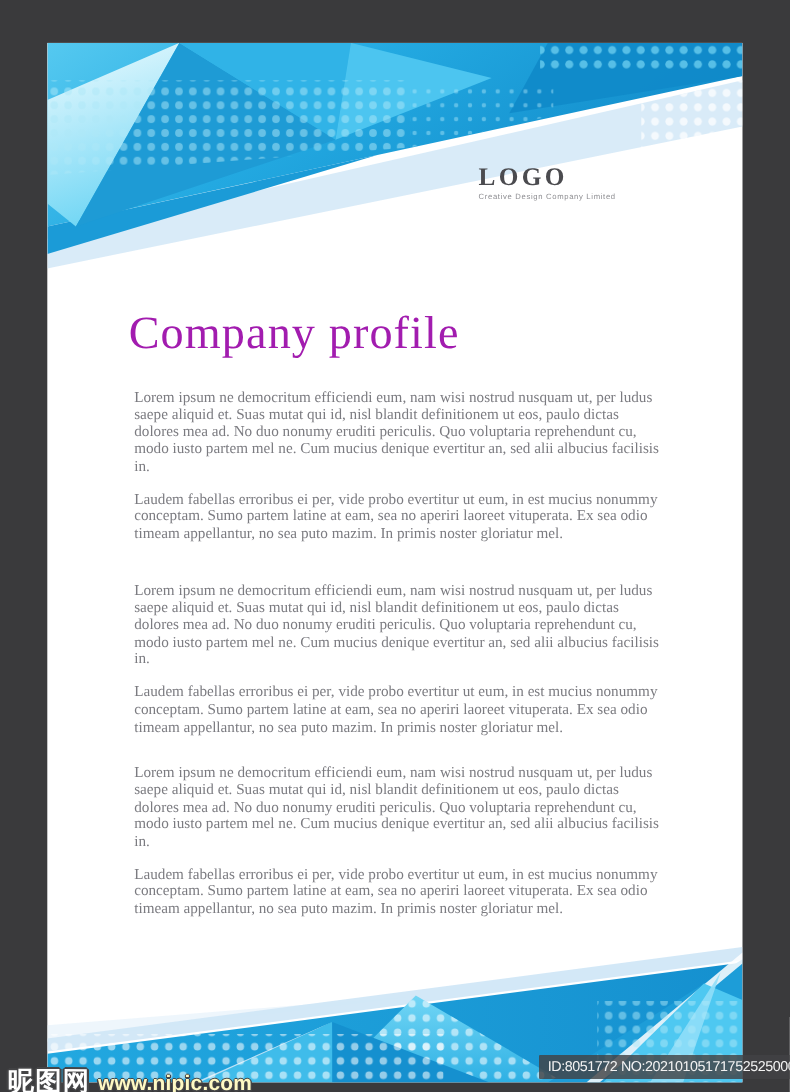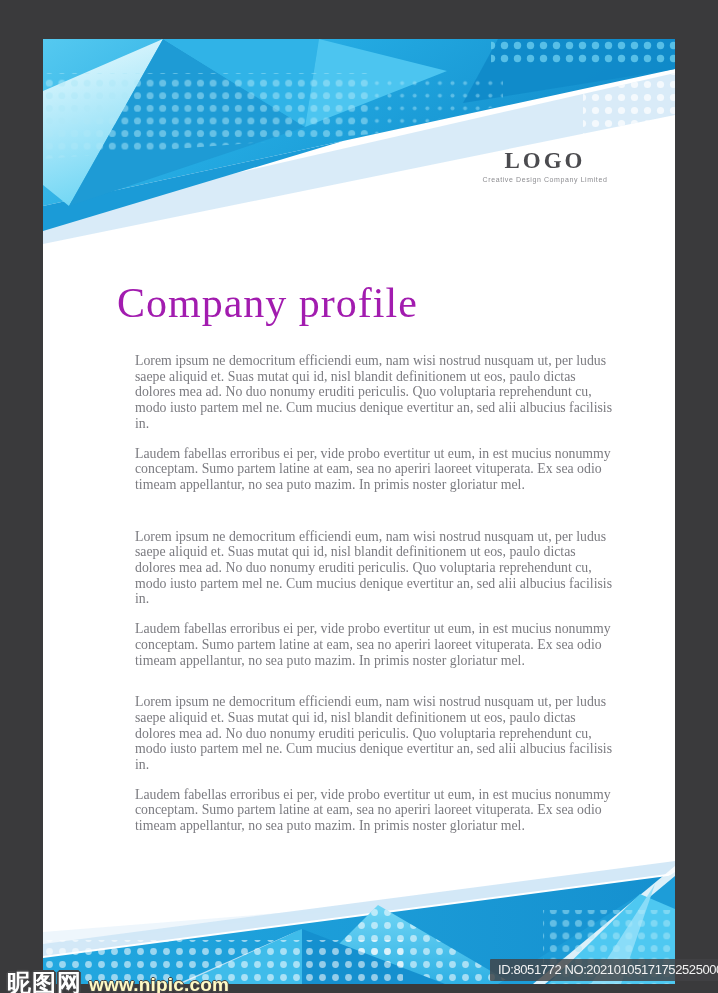--- a/index.html
+++ b/index.html
@@ -9,41 +9,41 @@
     font-family:"Liberation Sans",sans-serif;
   }
   .page{
     position:absolute;left:43px;top:39px;width:632px;height:945px;
     background:#ffffff;overflow:hidden;
   }
   .banner{position:absolute;left:0;width:632px;pointer-events:none;}
   .banner-top{top:0;height:220px;}
   .banner-bottom{bottom:0;height:130px;}
   .logo-block{
-    position:absolute;left:402px;top:110px;width:200px;text-align:center;
+    position:absolute;left:392px;top:110px;width:200px;
   }
   .logo-title{
     font-family:"Liberation Serif",serif;font-weight:bold;font-size:23px;
     letter-spacing:3px;color:#4b4b4f;line-height:24px;
   }
   .logo-cn{
     font-size:15px;letter-spacing:2px;color:#4f4f53;line-height:17px;margin-top:2px;
     font-weight:bold;
   }
   .logo-en{
     font-size:7px;letter-spacing:0.6px;color:#8d8d91;line-height:8px;margin-top:3px;
   }
   .doc-title{
     position:absolute;left:74px;top:240px;
     font-family:"Liberation Serif",serif;font-weight:normal;
     font-size:42px;line-height:48px;color:#a21caf;letter-spacing:1px;
     margin:0;
   }
   .content{
-    position:absolute;left:79px;top:314px;width:481px;margin-left:13px;
+    position:absolute;left:79px;top:314px;width:481px;
   }
   .para{
     font-family:"Liberation Serif",serif;font-size:13.8px;line-height:15.7px;
     color:#7b7b80;margin:0 0 14px 0;text-align:left;
   }
   .para.gap-lg{margin-bottom:36px;}
   .para.gap-md{margin-bottom:26px;}
   .para.gap-end{margin-bottom:0;}
   .wm-left{
     position:absolute;left:7px;top:951px;display:flex;align-items:baseline;gap:7px;

